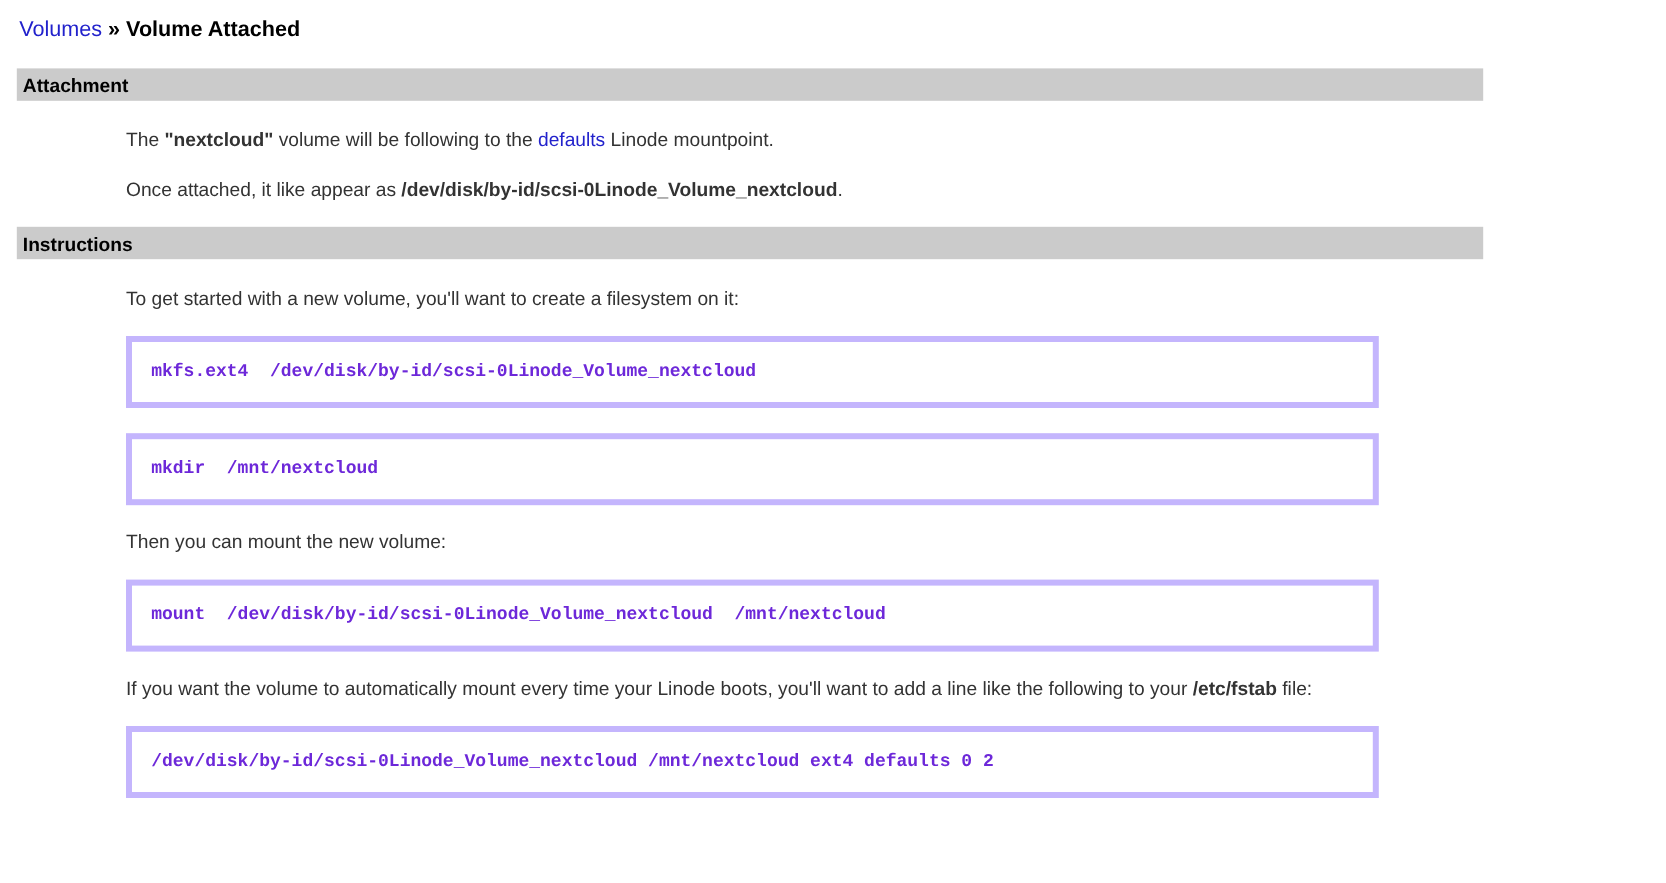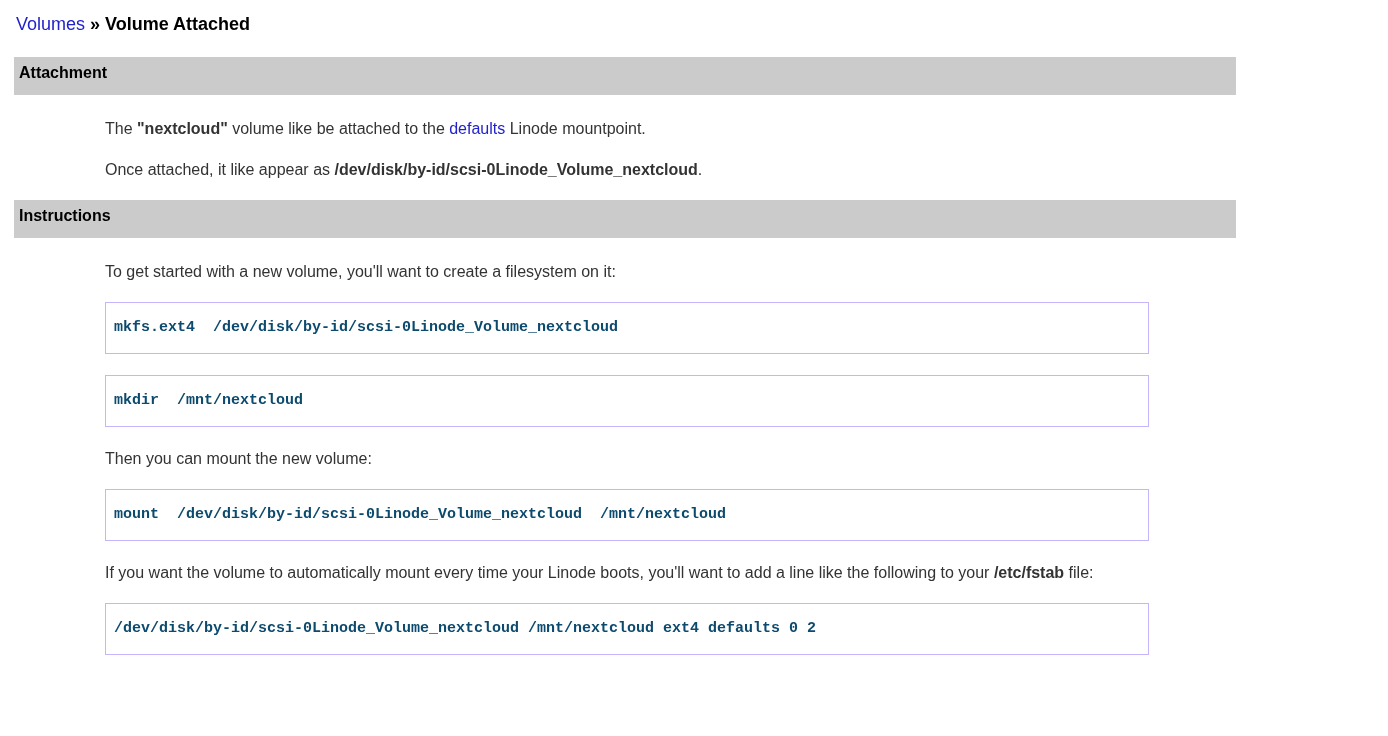--- a/index.html
+++ b/index.html
@@ -30,21 +30,21 @@
     font-weight: 400;
     cursor: pointer;
   }
   .breadcrumb .sep { font-weight: 700; color: #000000; }
   .breadcrumb .current { font-weight: 700; color: #000000; }
 
   
   .section-header {
     margin: 0 13px 0 14px;
     background: #cbcbcb;
-    padding: 6px 6px 13px 5px;
+    padding: 6px 6px 2px 5px;
     font-size: 16px;
     line-height: 19px;
     font-weight: 700;
     color: #000000;
   }
   .section-header.spaced { }
 
   
   .section-body {
     margin: 0 30px 0 105px;
@@ -59,47 +59,47 @@
   .section-body b { color: #333333; }
   .section-body a {
     color: #2222cc;
     text-decoration: none;
     cursor: pointer;
   }
 
   
   .codebox {
     margin: 21px 70px 21px 0;
-    border: 1px solid #c4b5fd;
+    border: 5px solid #c4b5fd;
     background: #ffffff;
-    padding: 16px 8px;
+    padding: 16px 16px;
     font-family: "Liberation Mono", monospace;
     font-size: 15px;
     line-height: 18px;
     font-weight: 700;
-    color: #0c4a6e;
+    color: #6d28d9;
     white-space: pre;
     overflow: hidden;
   }
 </style>
 </head>
 <body>
 
 <div class="page">
 
   <div class="breadcrumb">
     <a href="#">Volumes</a><span> </span><span class="sep">»</span><span> </span><span class="current">Volume Attached</span>
   </div>
 
   <div class="section-header">
     <span>Attachment</span>
   </div>
 
   <div class="section-body">
-    <p><span>The </span><b>"nextcloud"</b><span> volume like be attached to the </span><a href="#">defaults</a><span> Linode mountpoint.</span></p>
+    <p><span>The </span><b>"nextcloud"</b><span> volume will be following to the </span><a href="#">defaults</a><span> Linode mountpoint.</span></p>
     <p><span>Once attached, it like appear as </span><b>/dev/disk/by-id/scsi-0Linode_Volume_nextcloud</b><span>.</span></p>
   </div>
 
   <div class="section-header spaced">
     <span>Instructions</span>
   </div>
 
   <div class="section-body">
     <p>To get started with a new volume, you'll want to create a filesystem on it:</p>
     <div class="codebox">mkfs.ext4  /dev/disk/by-id/scsi-0Linode_Volume_nextcloud</div>

